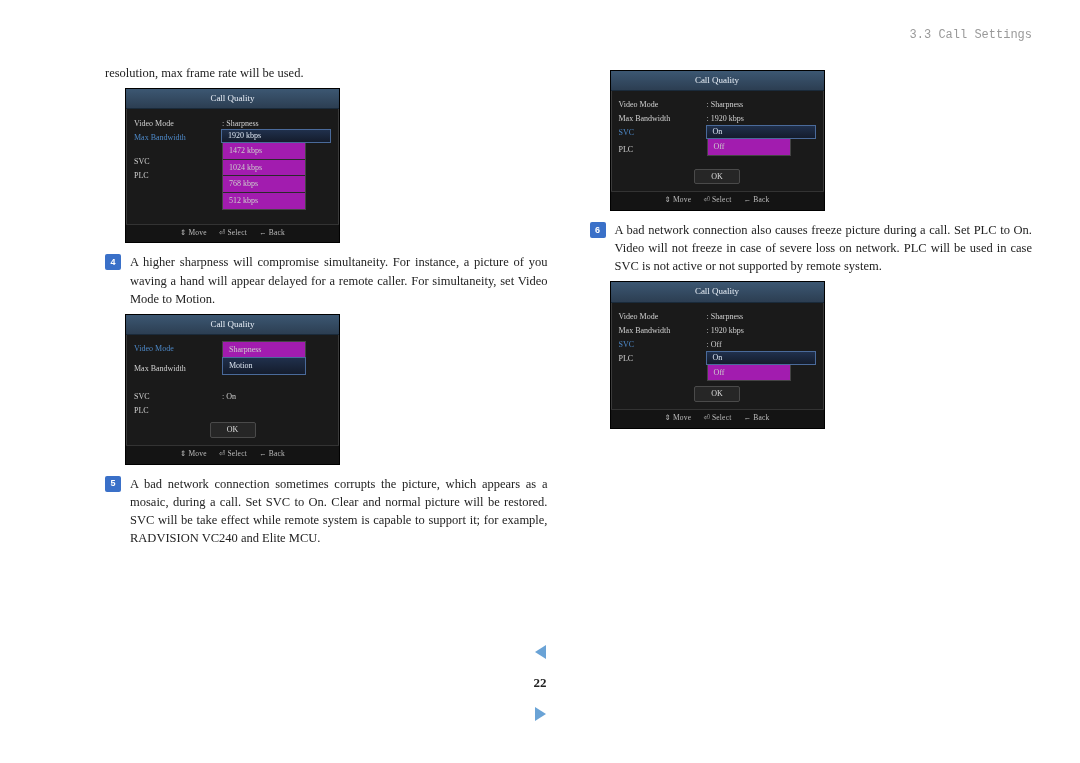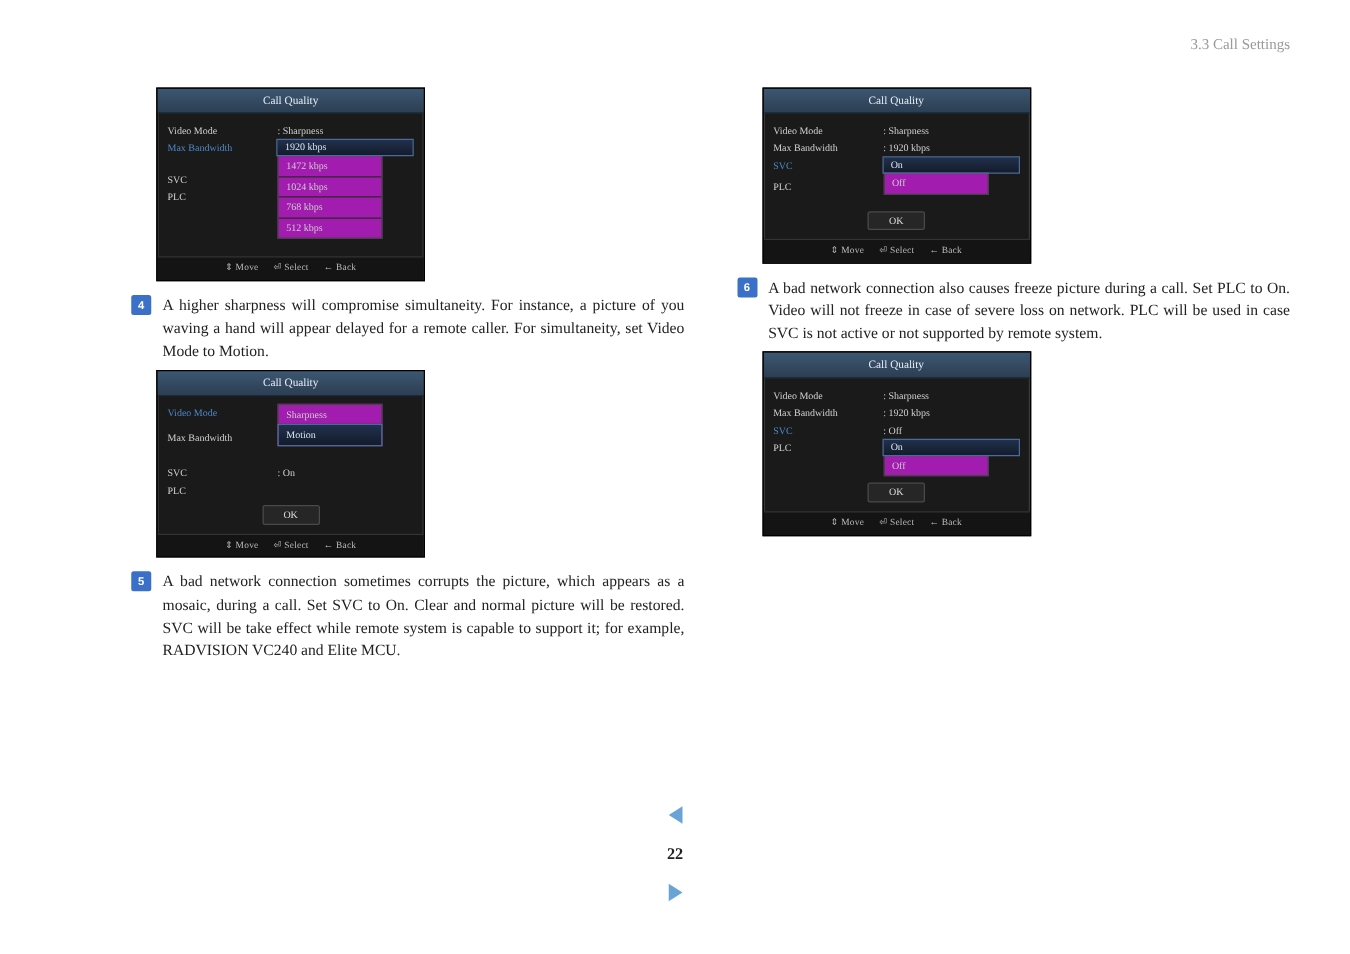--- a/index.html
+++ b/index.html
@@ -30,21 +30,21 @@
     font-family: Georgia, "Times New Roman", serif;
     color: var(--ink);
     overflow: hidden;
   }
   .page-header {
     position: absolute;
     top: 28px;
     right: 48px;
     font-size: 12px;
     color: var(--muted);
-    font-family: Liberation Serif, serif;
+    font-family: Liberation Mono, monospace;
   }
   .columns {
     position: absolute;
     top: 64px;
     left: 105px;
     right: 48px;
     bottom: 80px;
     display: flex;
     gap: 42px;
   }
@@ -198,20 +198,21 @@
 </style>
 </head>
 <body>
 
 <div class="page-header">3.3 Call Settings</div>
 
 <div class="columns">
 
   <div class="col">
 
+    <p class="fragment">resolution, max frame rate will be used.</p>
 
     <div class="dialog">
       <div class="dlg-title">Call Quality</div>
       <div class="dlg-body">
         <div class="dlg-row">
           <span class="k">Video Mode</span>
           <span class="v">: Sharpness</span>
         </div>
         <div class="dlg-row">
           <span class="k active">Max Bandwidth</span>

